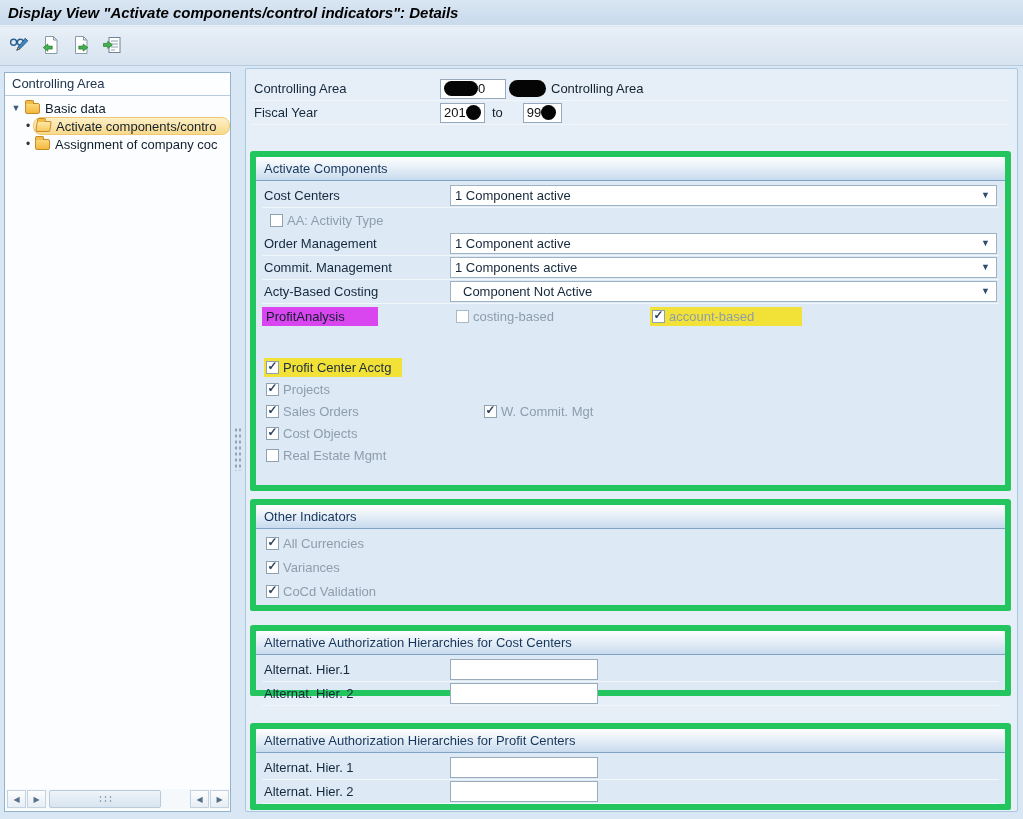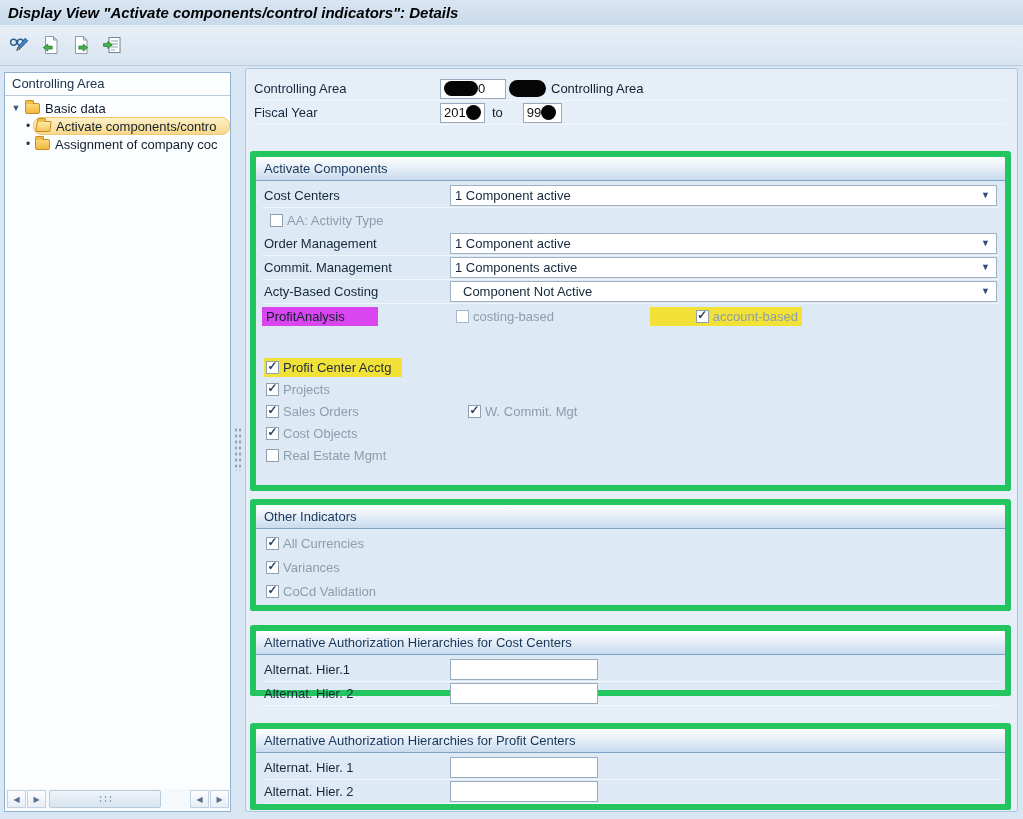--- a/index.html
+++ b/index.html
@@ -139,21 +139,21 @@
 
   .g1 { top:82px;  height:340px; }
   .g2 { top:430px; height:112px; }
   .g3 { top:556px; height:71px;  }
   .g4 { top:654px; height:87px;  }
 
   .gap28 { height:28px; }
   .hier-input { width:148px; height:21px; background:#fff; border:1px solid #9aabbc;
     font-family:"Liberation Sans", sans-serif; font-size:13px; padding:0 3px; color:#111; }
 
-  .abs { position:absolute;justify-content:flex-end; }
+  .abs { position:absolute; }
 </style>
 </head>
 <body>
 
 <div class="titlebar">
   <span class="title">Display View "Activate components/control indicators": Details</span>
 </div>
 
 <div class="toolbar">
   <div class="tbtn">
@@ -323,21 +323,21 @@
       </div>
       <div class="crow">
         <span style="width:4px"></span>
         <span class="cbox checked"></span>
         <span class="dim">Projects</span>
       </div>
       <div class="crow">
         <span style="width:4px"></span>
         <span class="cbox checked"></span>
         <span class="dim">Sales Orders</span>
-        <span class="abs" style="left:206px;display:inline-flex;align-items:center">
+        <span class="abs" style="left:222px;display:inline-flex;align-items:center">
           <span class="cbox checked"></span>
           <span class="dim">W. Commit. Mgt</span>
         </span>
       </div>
       <div class="crow">
         <span style="width:4px"></span>
         <span class="cbox checked"></span>
         <span class="dim">Cost Objects</span>
       </div>
       <div class="crow">

